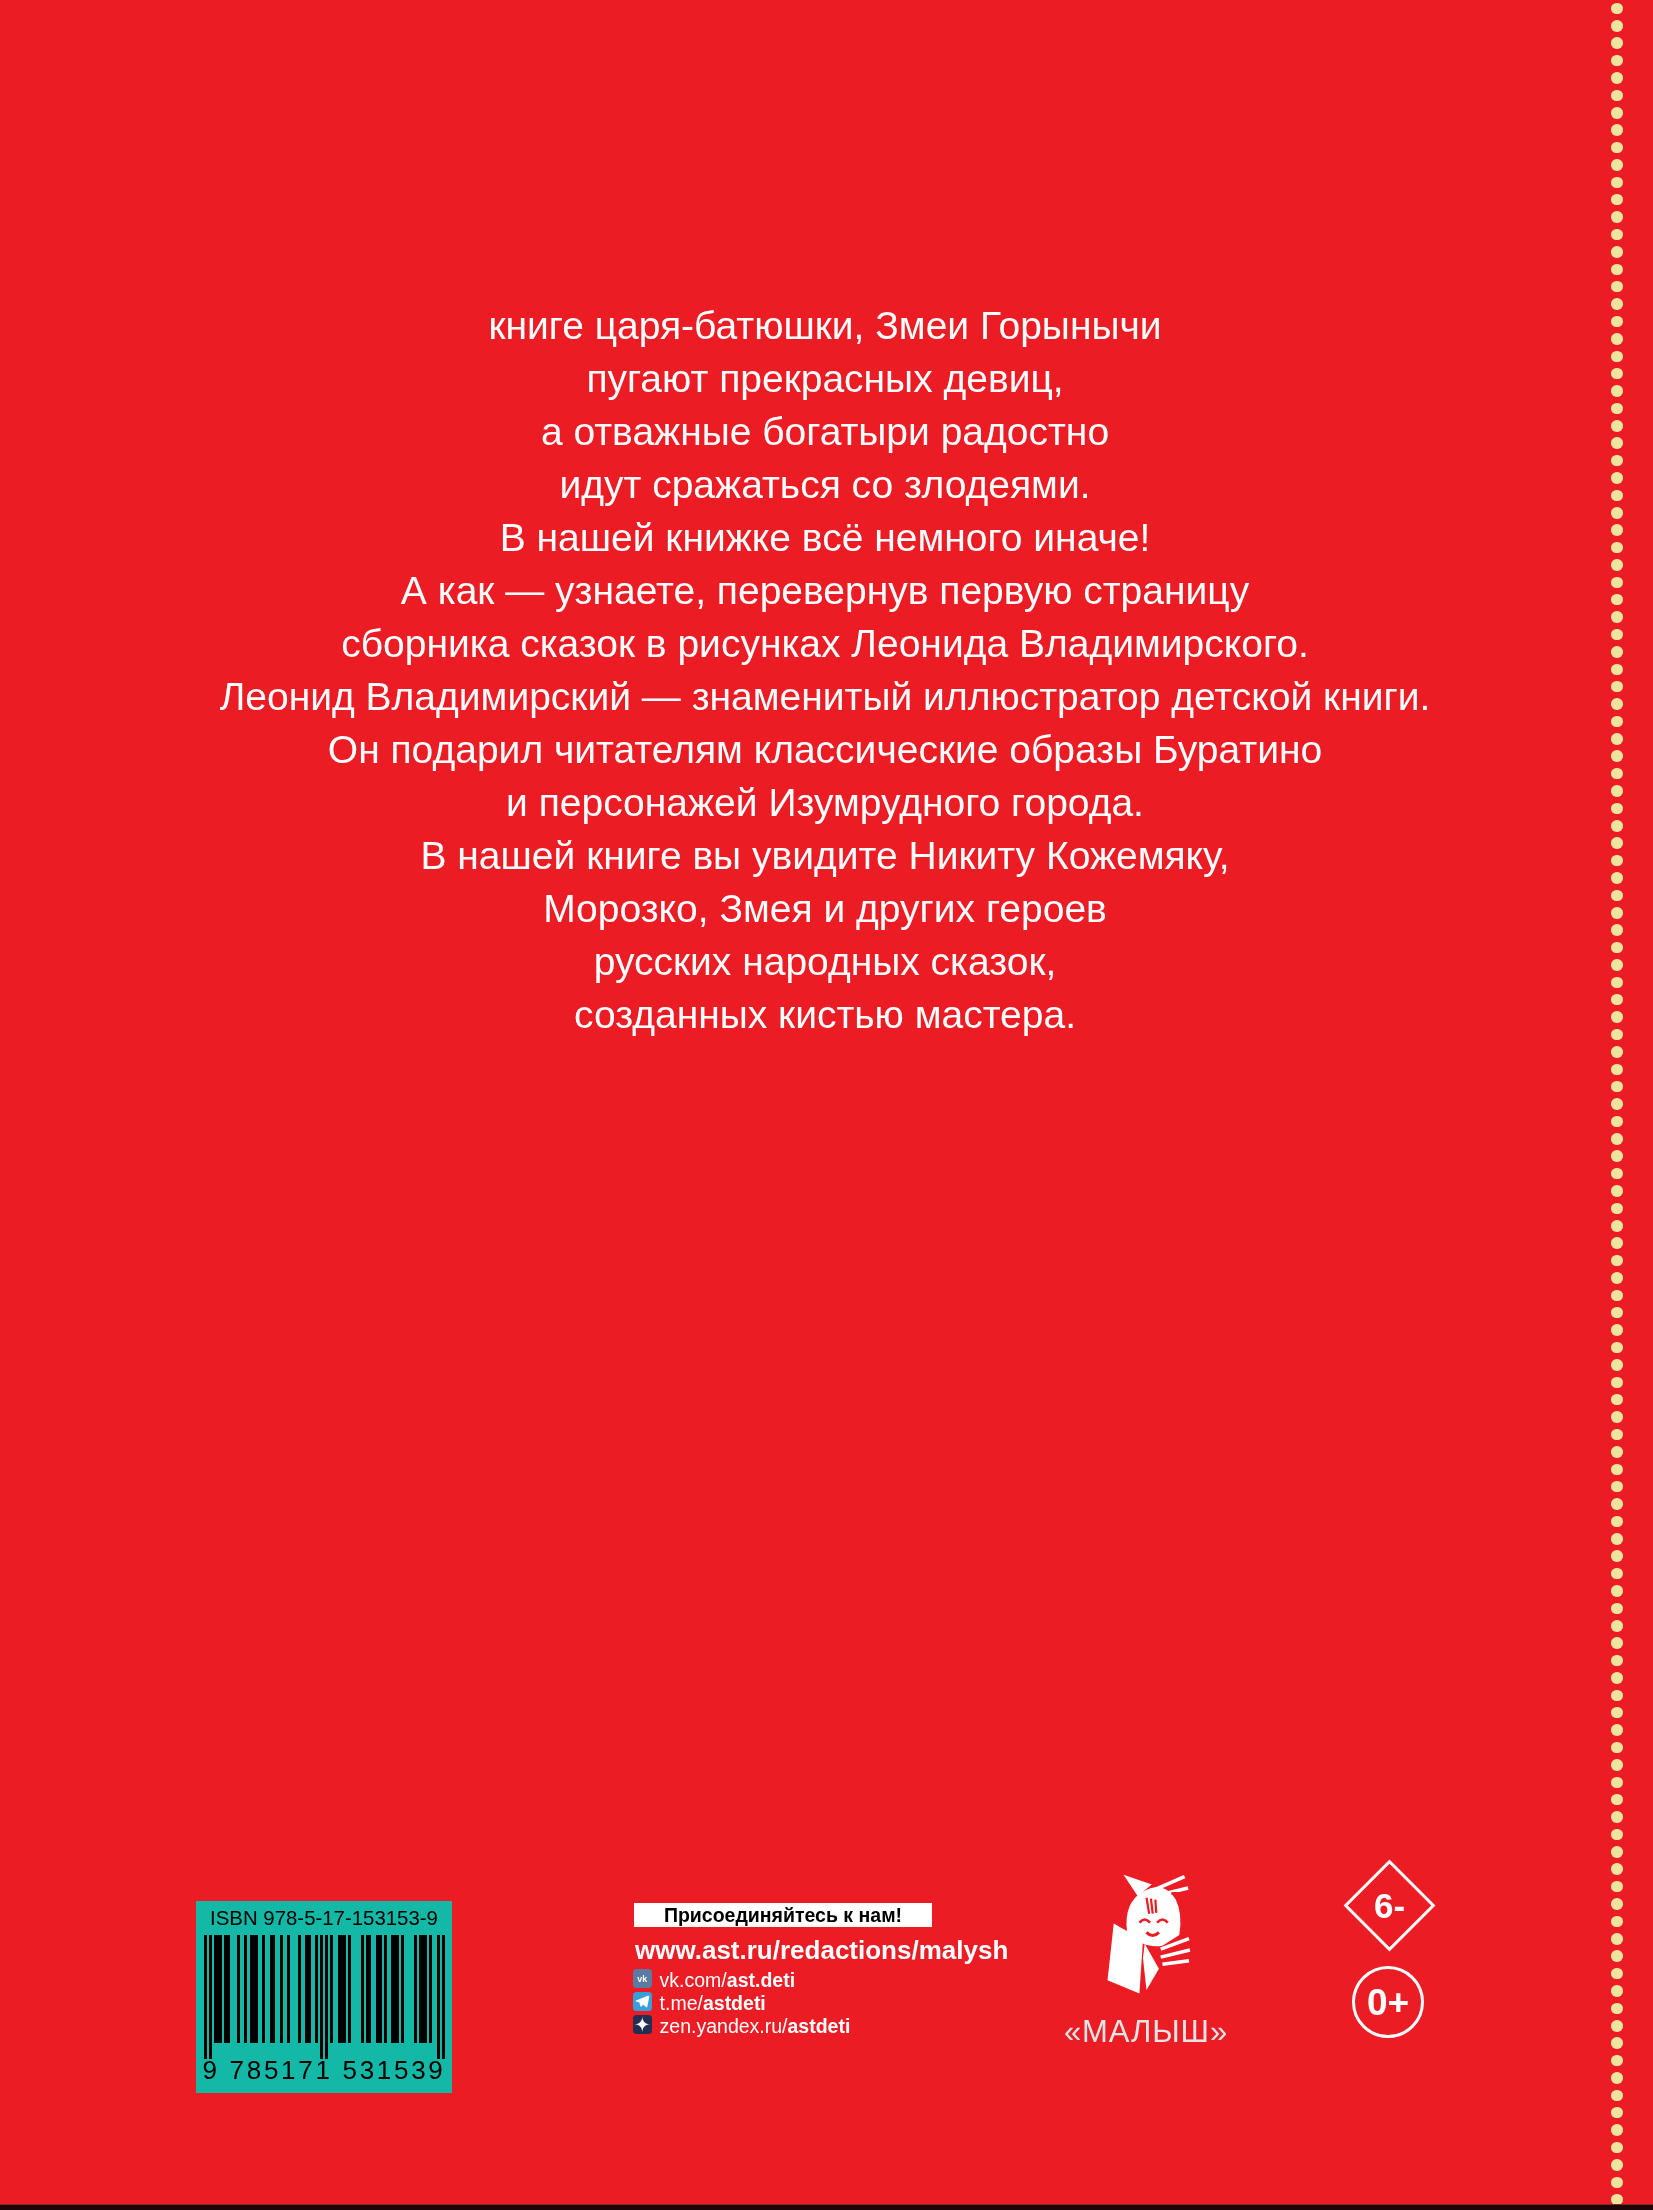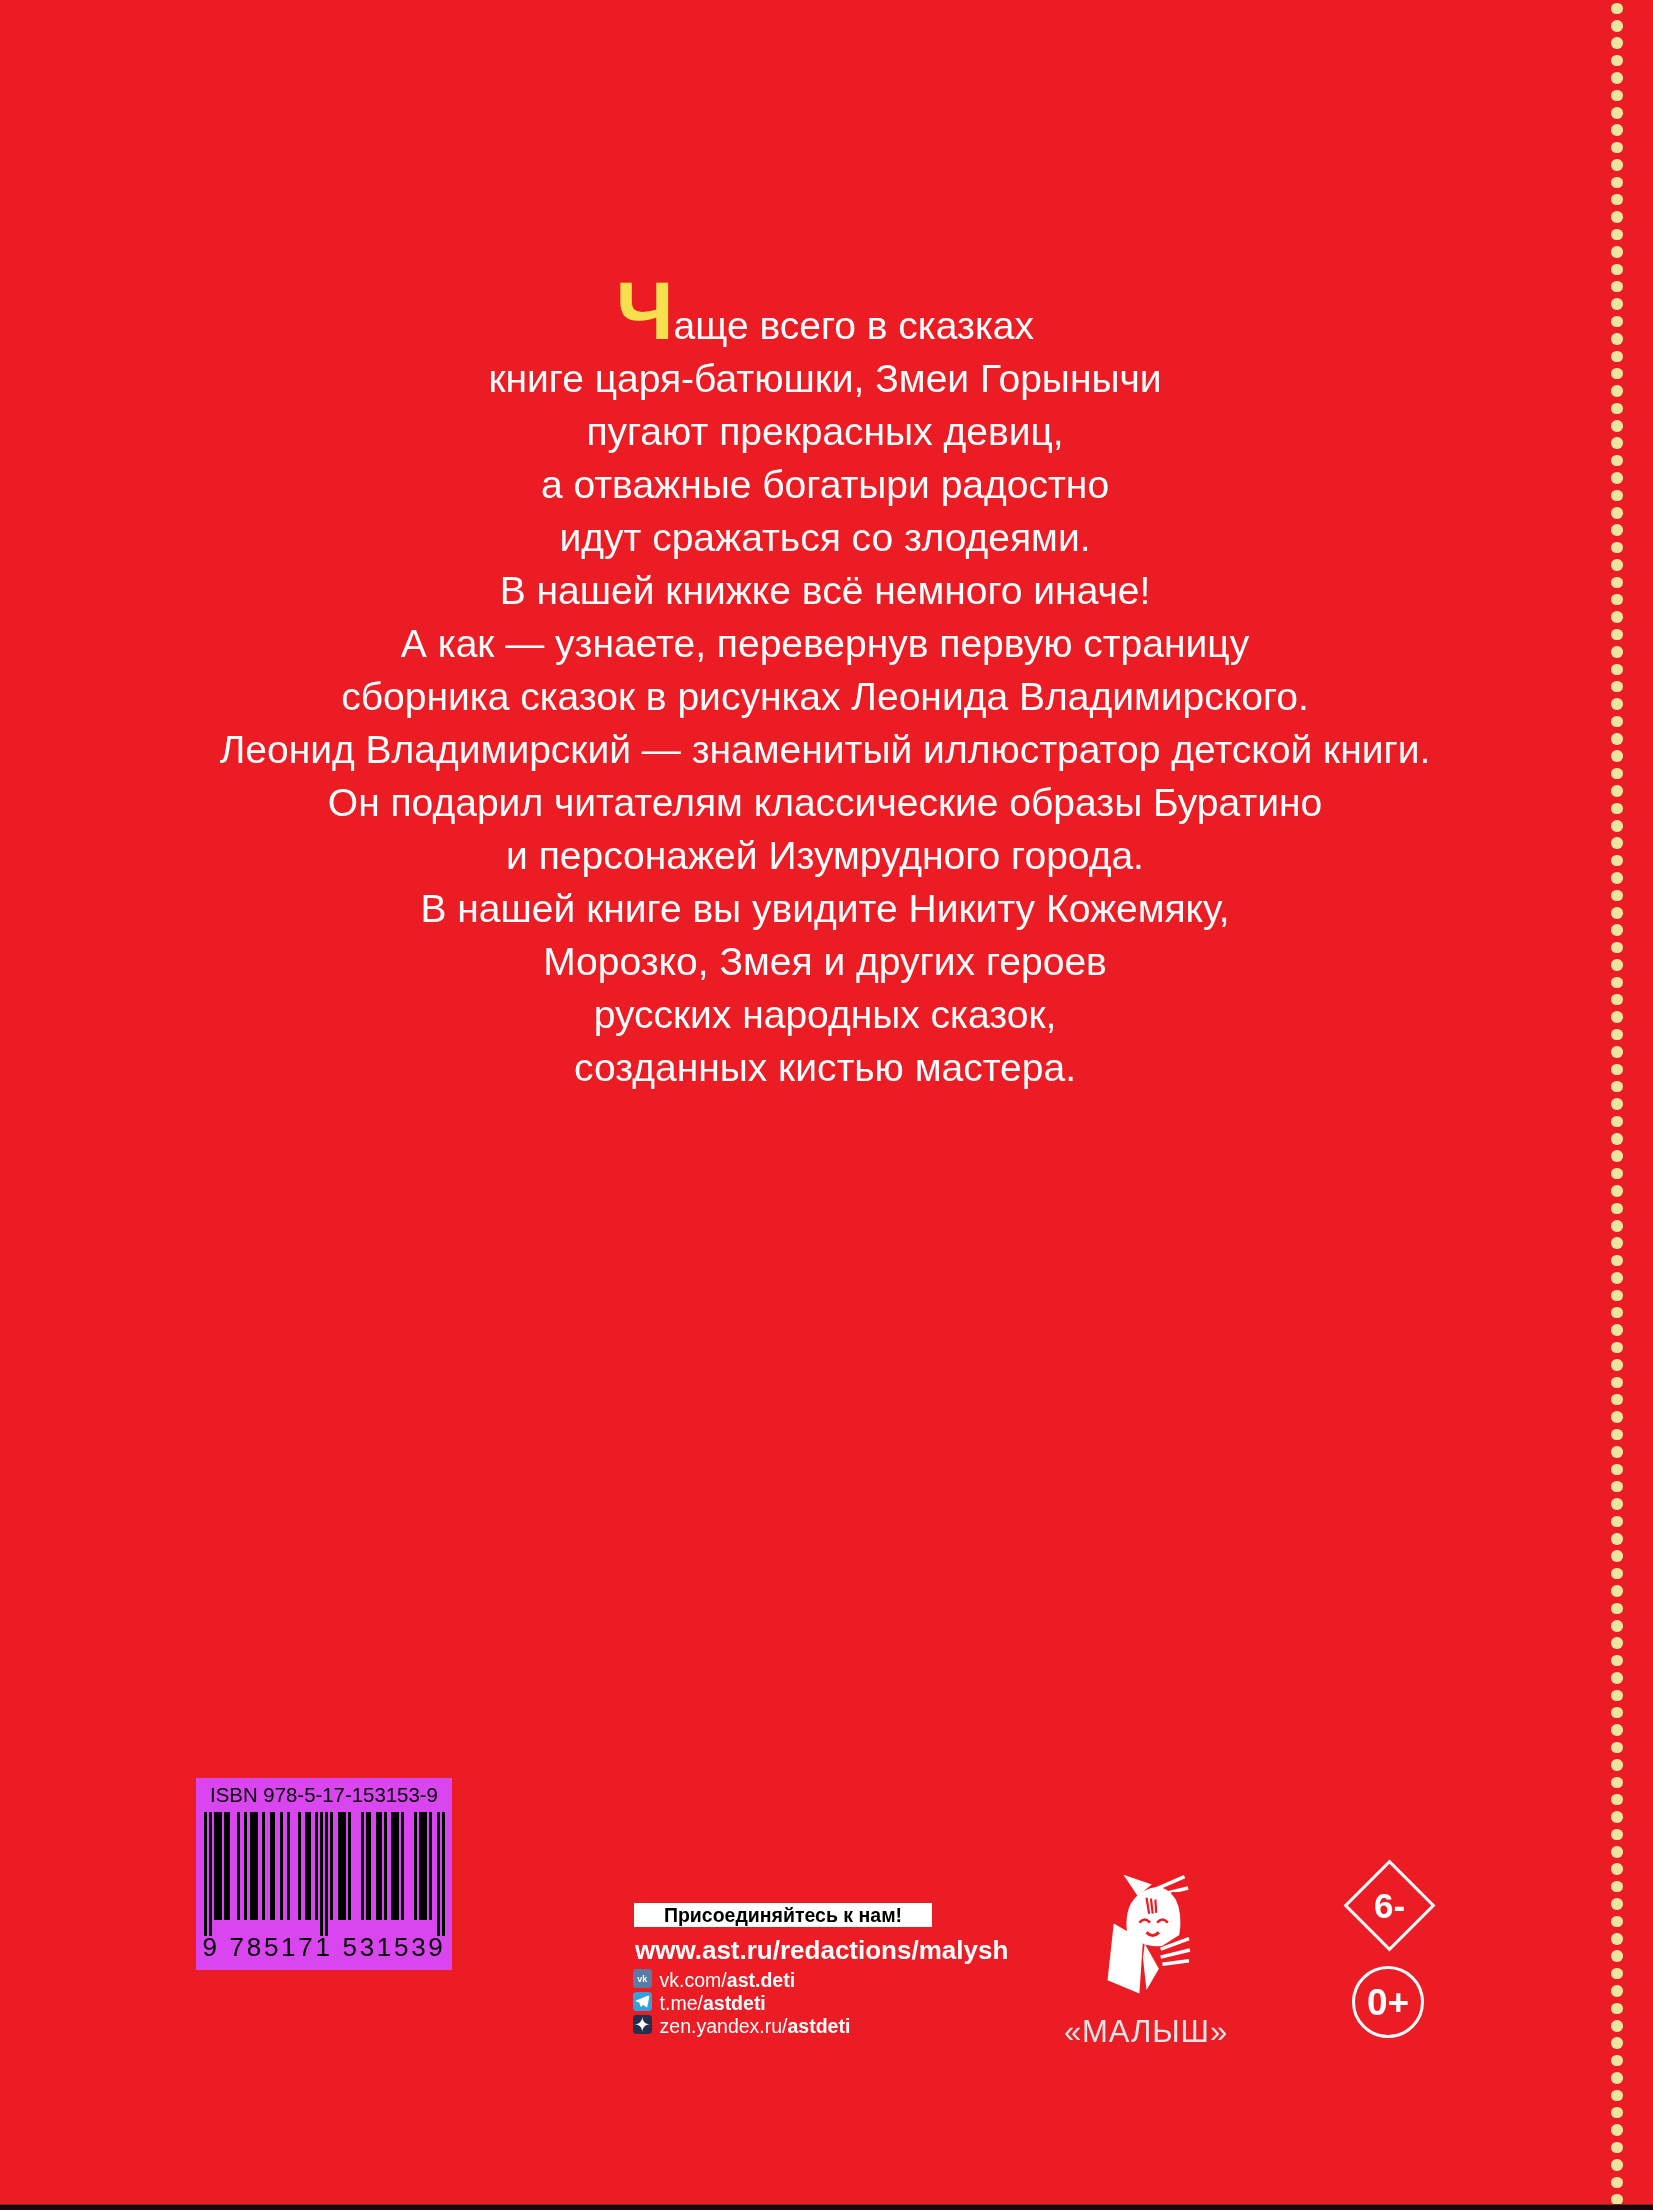--- a/index.html
+++ b/index.html
@@ -27,22 +27,22 @@
     text-align:center;color:#ffffff;
     font-size:39px;line-height:53px;font-weight:400;
   }
   .blurb .line{white-space:nowrap;}
   .drop-cap{
     color:#f7e04e;font-weight:700;font-size:82px;line-height:0;
     vertical-align:baseline;
   }
   
   .barcode-box{
-    position:absolute;left:196px;top:1778px;width:256px;height:192px;
-    background:#d946ef;color:#000;
+    position:absolute;left:196px;top:1901px;width:256px;height:192px;
+    background:#14b8a6;color:#000;
   }
   .isbn-label{
     margin-top:6.2px;text-align:center;
     font-size:20.4px;font-weight:400;letter-spacing:0px;white-space:nowrap;
   }
   .bars{
     position:relative;margin:4.4px auto 0 auto;width:240px;height:124px;
   }
   .bar{position:absolute;top:0;background:#000;}
   .barcode-number{
@@ -226,21 +226,20 @@
       <div class="dot"></div>
       <div class="dot"></div>
       <div class="dot"></div>
       <div class="dot"></div>
       <div class="dot"></div>
       <div class="dot"></div>
       <div class="dot"></div>
     </div>
 
   <div class="blurb">
-      <div class="line"><span class="drop-cap">Ч</span>аще всего в сказках</div>
       <div class="line">книге царя-батюшки, Змеи Горынычи</div>
       <div class="line">пугают прекрасных девиц,</div>
       <div class="line">а отважные богатыри радостно</div>
       <div class="line">идут сражаться со злодеями.</div>
       <div class="line">В нашей книжке всё немного иначе!</div>
       <div class="line">А как — узнаете, перевернув первую страницу</div>
       <div class="line">сборника сказок в рисунках Леонида Владимирского.</div>
       <div class="line">Леонид Владимирский — знаменитый иллюстратор детской книги.</div>
       <div class="line">Он подарил читателям классические образы Буратино</div>
       <div class="line">и персонажей Изумрудного города.</div>

